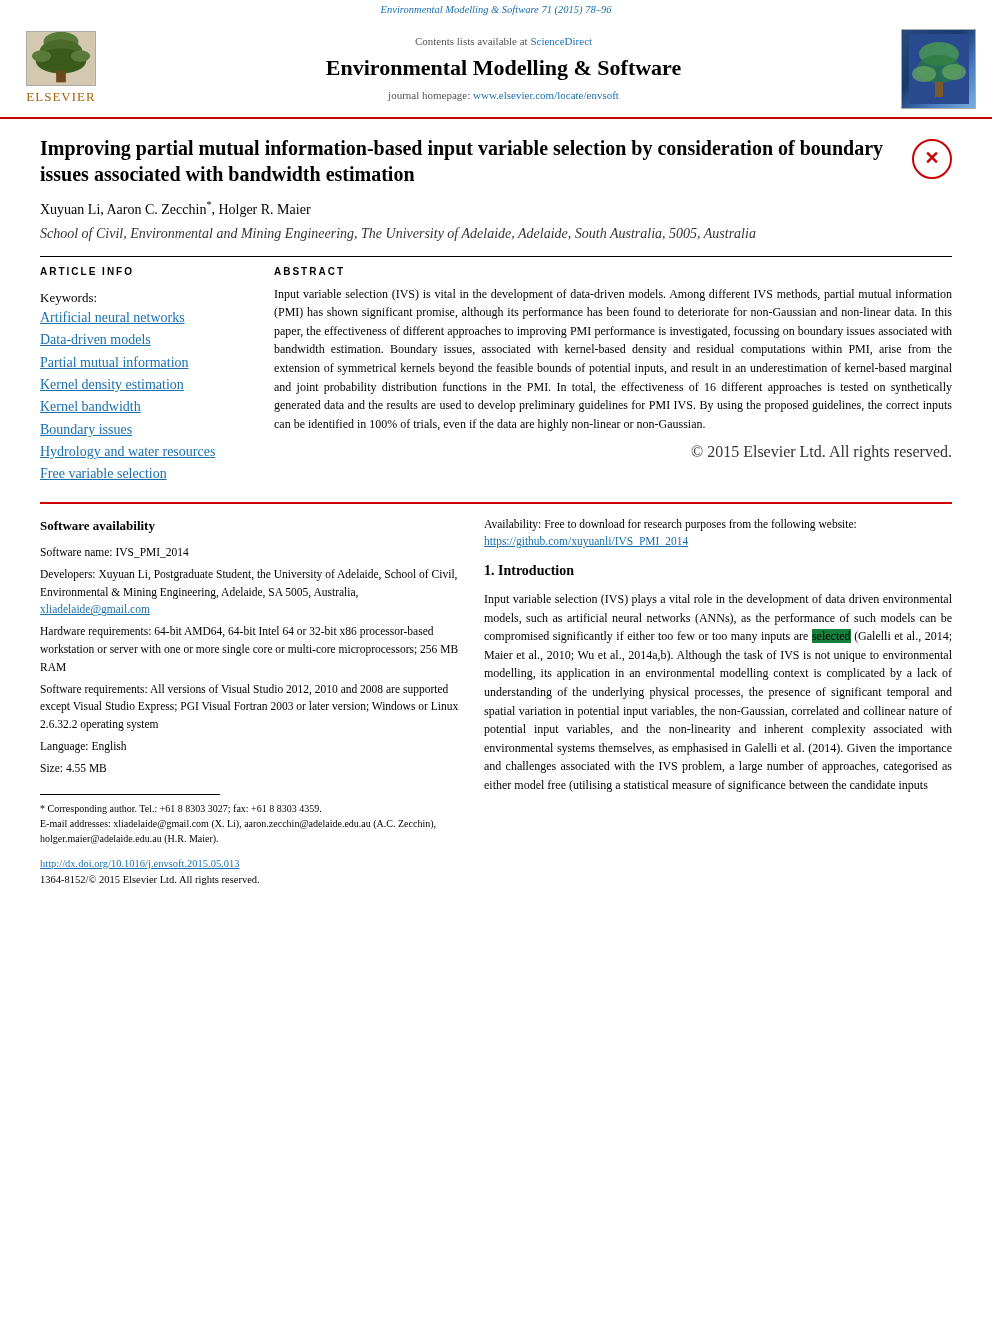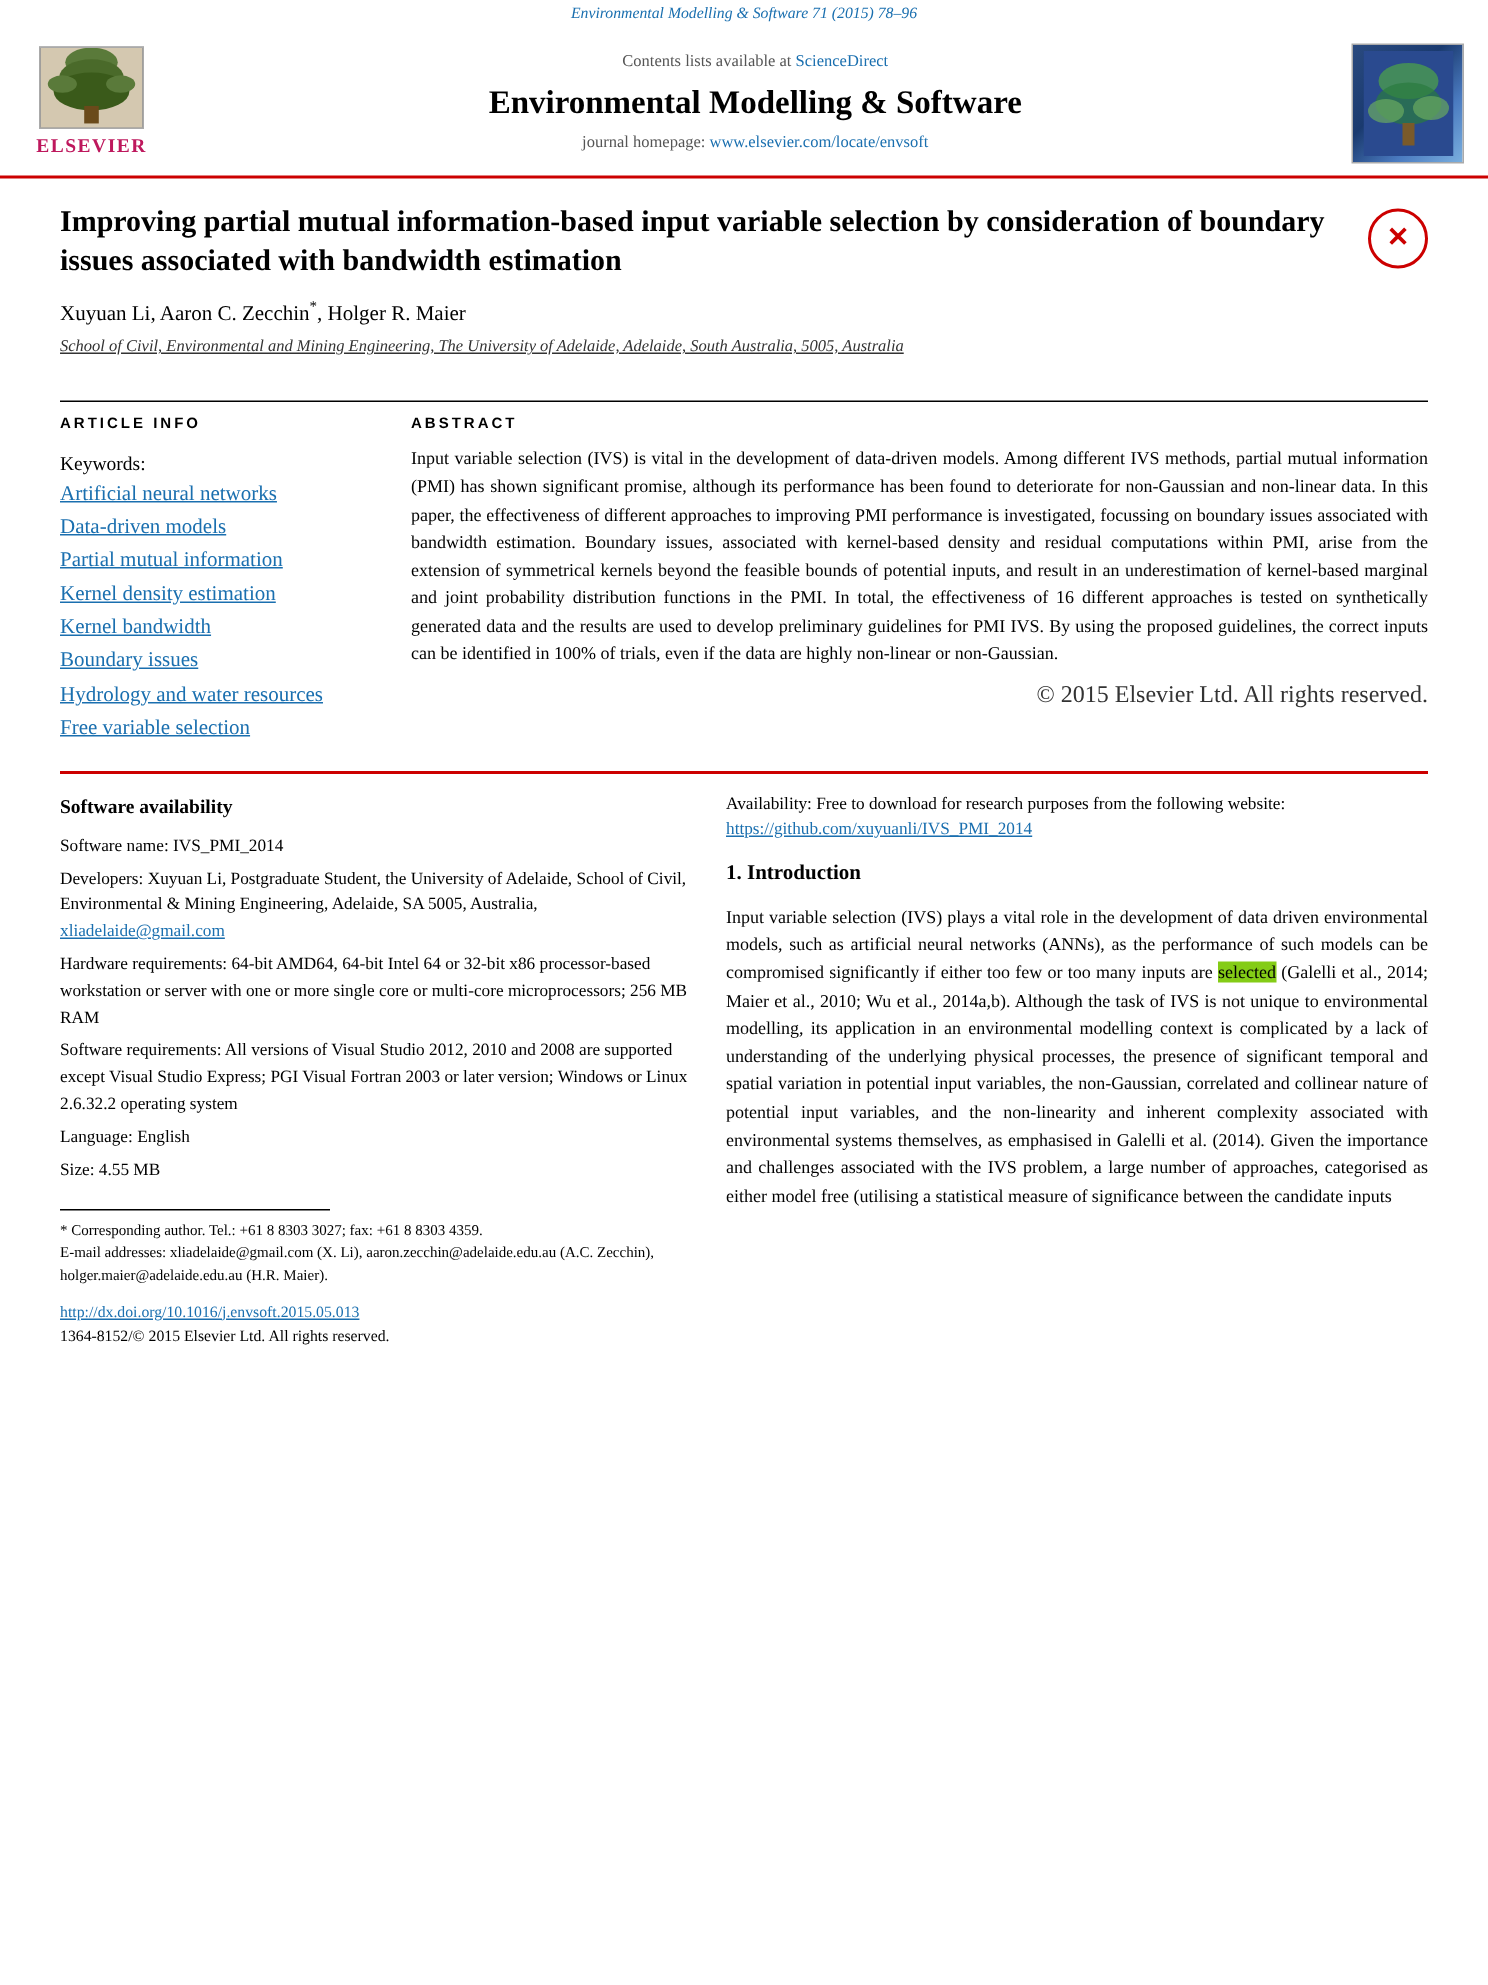--- a/index.html
+++ b/index.html
@@ -30,23 +30,23 @@
       background: #888;
       border: 1px solid #aaa;
       display: flex;
       align-items: center;
       justify-content: center;
       font-size: 9px;
       color: #fff;
       overflow: hidden;
     }
     .elsevier-logo .elsevier-text {
-      color: #be185d;
+      color: #a16207;
       font-size: 13px;
-      font-weight: bold;
+      font-weight: normal;
       margin-top: 2px;
       letter-spacing: 1px;
     }
     .journal-center {
       text-align: center;
       flex: 1;
     }
     .journal-center .contents-line {
       font-size: 11px;
       color: #555;
@@ -112,25 +112,24 @@
       font-weight: bold;
     }
     .authors {
       font-size: 14px;
       margin-bottom: 4px;
     }
     .authors sup {
       font-size: 10px;
     }
     .affiliation {
-      font-size: 11px;
+      font-size: 14px;
       font-style: italic;
-      margin-bottom: 28px;
+      margin-bottom: 12px;
       color: #333;
-      text-decoration: underline;
     }
     .divider {
       border: none;
       border-top: 1px solid #000;
       margin: 8px 0;
     }
     .two-col {
       display: flex;
       gap: 24px;
       margin-top: 8px;
@@ -244,21 +243,21 @@
     }
     .issn-line {
       font-size: 10.5px;
     }
     
     .tree-svg {
       width: 70px;
       height: 55px;
     }
     .selected-highlight {
-      background-color: #84cc16;
+      background-color: #15803d;
     }
     .journal-ref-line {
       font-size: 10.5px;
       color: #1a6faf;
       text-align: center;
       padding: 3px 0;
       font-style: italic;
     }
   </style>
 </head>

